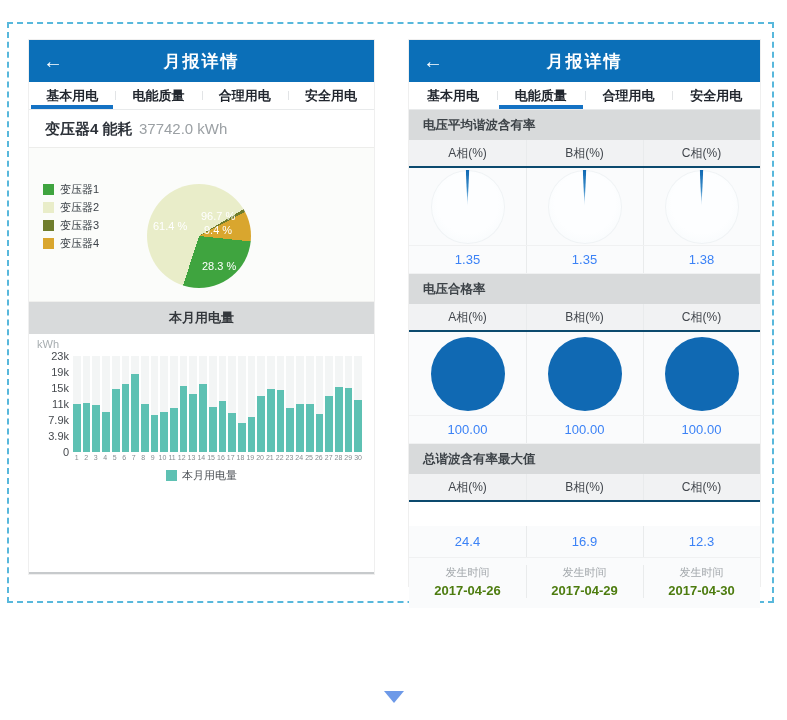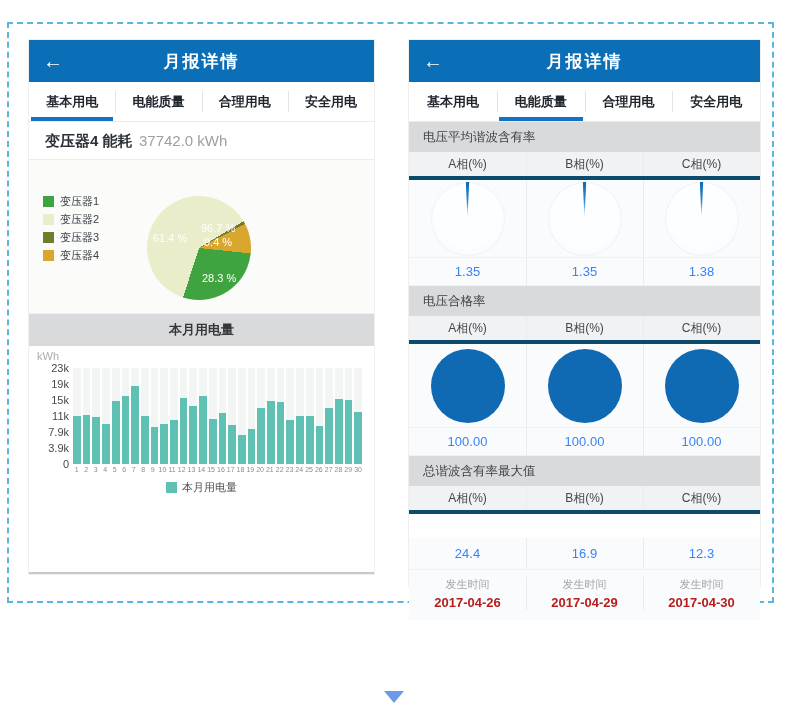--- a/index.html
+++ b/index.html
@@ -13,21 +13,21 @@
   .phone.left  { left:20px;  width:345px; height:534px; border-bottom:2px solid #c7cacc; }
   .phone.right { left:400px; width:351px; height:546px; }
 
   
   .appbar { position:relative; height:42px; background:#0b6fb8; display:flex; align-items:center; }
   .back { position:absolute; left:14px; color:#fff; font-size:20px; line-height:1; cursor:pointer; }
   .appbar h1 { position:absolute; left:0; right:0; text-align:center; color:#fff;
     font-size:17px; font-weight:bold; letter-spacing:2px; }
 
   
-  .tabs { display:flex; height:40px; background:#fff; border-bottom:1px solid #e8eaeb; }
+  .tabs { display:flex; height:28px; background:#fff; border-bottom:1px solid #e8eaeb; }
   .tab { flex:1; display:flex; align-items:center; justify-content:center; position:relative;
     font-size:13px; font-weight:bold; color:#21262e; cursor:pointer; }
   .tab + .tab::before { content:""; position:absolute; left:0; top:9px; bottom:9px; width:1px; background:#e2e4e6; }
   .tab.active::after { content:""; position:absolute; left:2px; right:2px; bottom:0; height:4px; background:#1472c4; }
 
   
   .energy-row { height:38px; line-height:38px; padding:0 16px; border-bottom:1px solid #ededeb; background:#fff; }
   .energy-label { font-size:15px; font-weight:bold; color:#2c3138; }
   .energy-value { font-size:15px; color:#9ba0a4; margin-left:2px; }
 
@@ -59,44 +59,44 @@
   .chart-legend { display:flex; justify-content:center; align-items:center; gap:5px;
     margin-top:6px; height:16px; font-size:11px; color:#4c5156; }
   .chart-legend .sw { width:11px; height:11px; background:#5ec1b3; }
 
   .suggest { margin-top:4px; height:40px; line-height:40px; padding:0 16px; background:#d8dadb;
     font-size:14px; font-weight:bold; color:#34383d; }
   .suggest-body { height:38px; background:#fff; }
 
   
   .sec-title { height:30px; line-height:30px; padding:0 14px; background:#d8dadb;
-    font-size:12.5px; font-weight:normal; color:#3d4348; }
+    font-size:12.5px; font-weight:bold; color:#3d4348; }
   .row3 { display:flex; }
   .row3 .cell { flex:1; position:relative; display:flex; flex-direction:column;
     align-items:center; justify-content:center; }
   .row3 .cell + .cell::before { content:""; position:absolute; left:0; top:0; bottom:0; width:1px; background:#e9ebec; }
-  .cols { height:28px; background:#f1f2f3; border-bottom:4px solid #0c4a6e; }
+  .cols { height:28px; background:#f1f2f3; border-bottom:2px solid #0c4a6e; }
   .cols .cell { font-size:12px; color:#42474d; }
   .widget { background:#fafbfc; border-bottom:1px solid #f0f1f2; }
   .widget.needle-row { height:78px; }
   .widget.disc-row { height:84px; }
   .vals { height:28px; background:#fafbfc; border-bottom:1px solid #f0f1f2; }
   .vals .cell { font-size:13px; color:#3b82f6; }
   .vals.big { height:32px;margin-top:24px; }
   .gauge { position:relative; width:74px; height:74px; border-radius:50%;
     background:radial-gradient(circle at 50% 45%, #fdfeff 55%, #f4f8fa 100%);
     box-shadow:0 0 0 1px #f0f3f5 inset; }
   .needle { position:absolute; left:50%; top:0; transform:translateX(-50%);
     width:5px; height:37px;
     background:linear-gradient(180deg, #1069b3 0%, #3a8cc9 55%, rgba(58,140,201,0) 100%);
     clip-path:polygon(15% 0, 85% 0, 50% 100%); }
   .disc { width:74px; height:74px; border-radius:50%; background:#1069b3; }
   .dates { background:#fafbfc; padding:7px 0 10px; }
   .date-label { font-size:11px; color:#a3a8ac; margin-bottom:3px; }
-  .date-val { font-size:13px; font-weight:bold; color:#b91c1c; }
+  .date-val { font-size:13px; font-weight:bold; color:#4d7c0f; }
 
   .down-triangle { position:absolute; left:50%; top:691px; transform:translateX(-50%);
     width:0; height:0; border-left:10px solid transparent; border-right:10px solid transparent;
     border-top:12px solid #6d99e8; }
 </style>
 </head>
 <body>
 
 <div class="canvas">
   <div class="dashed-box">

